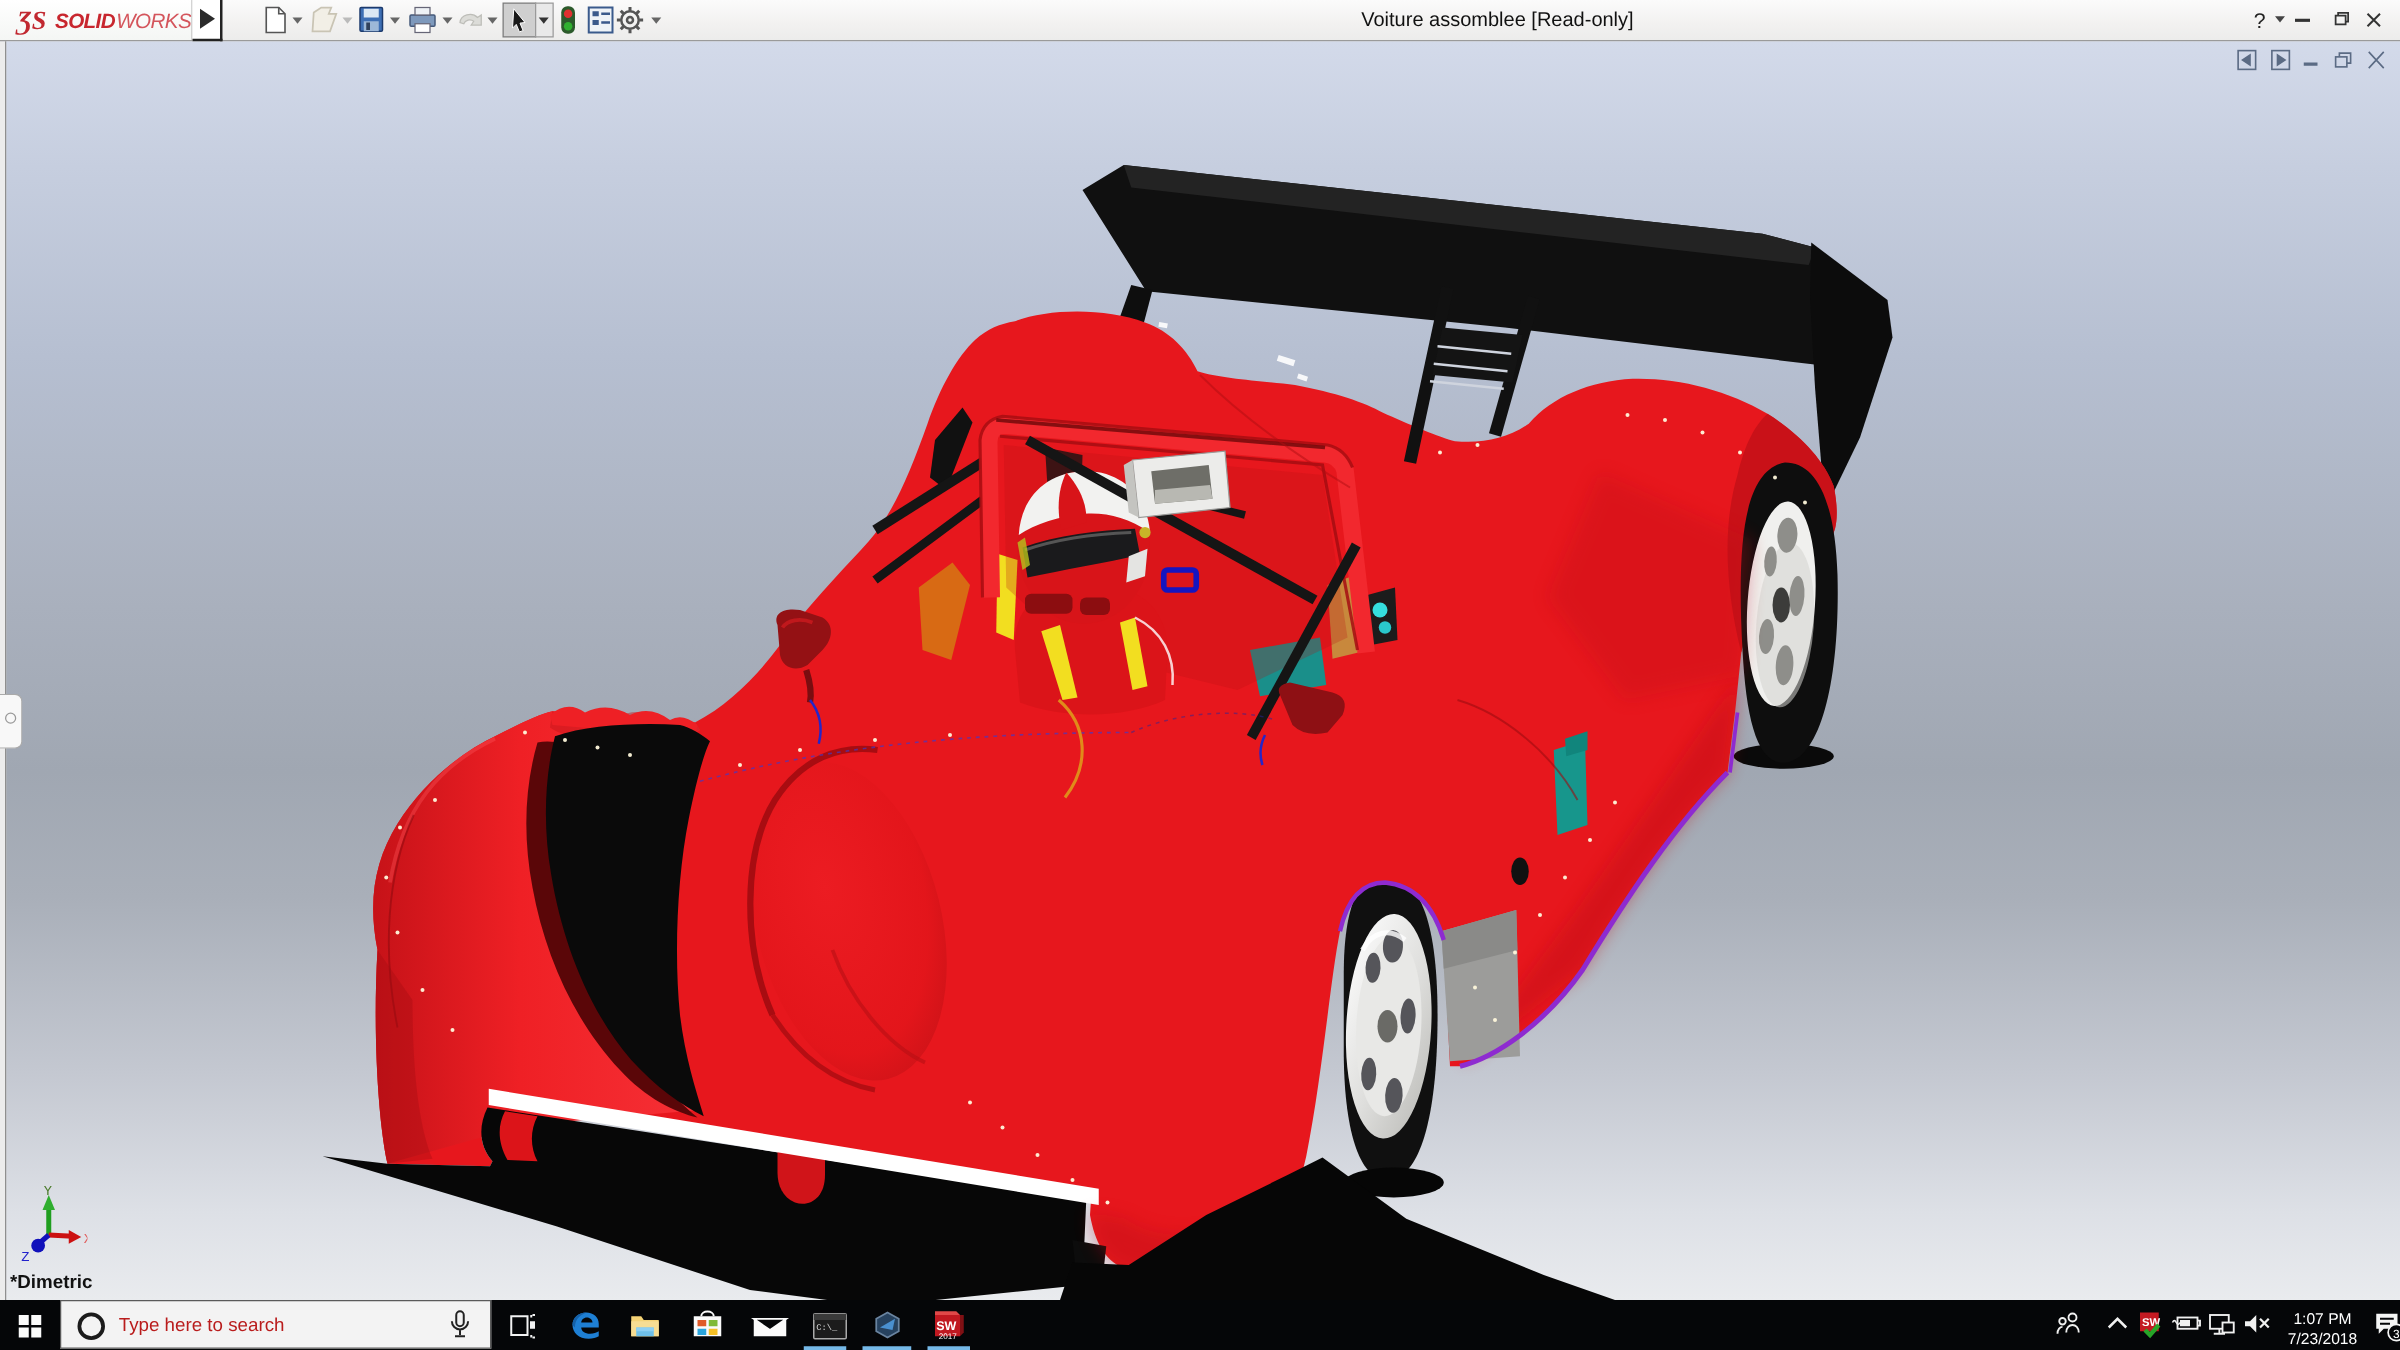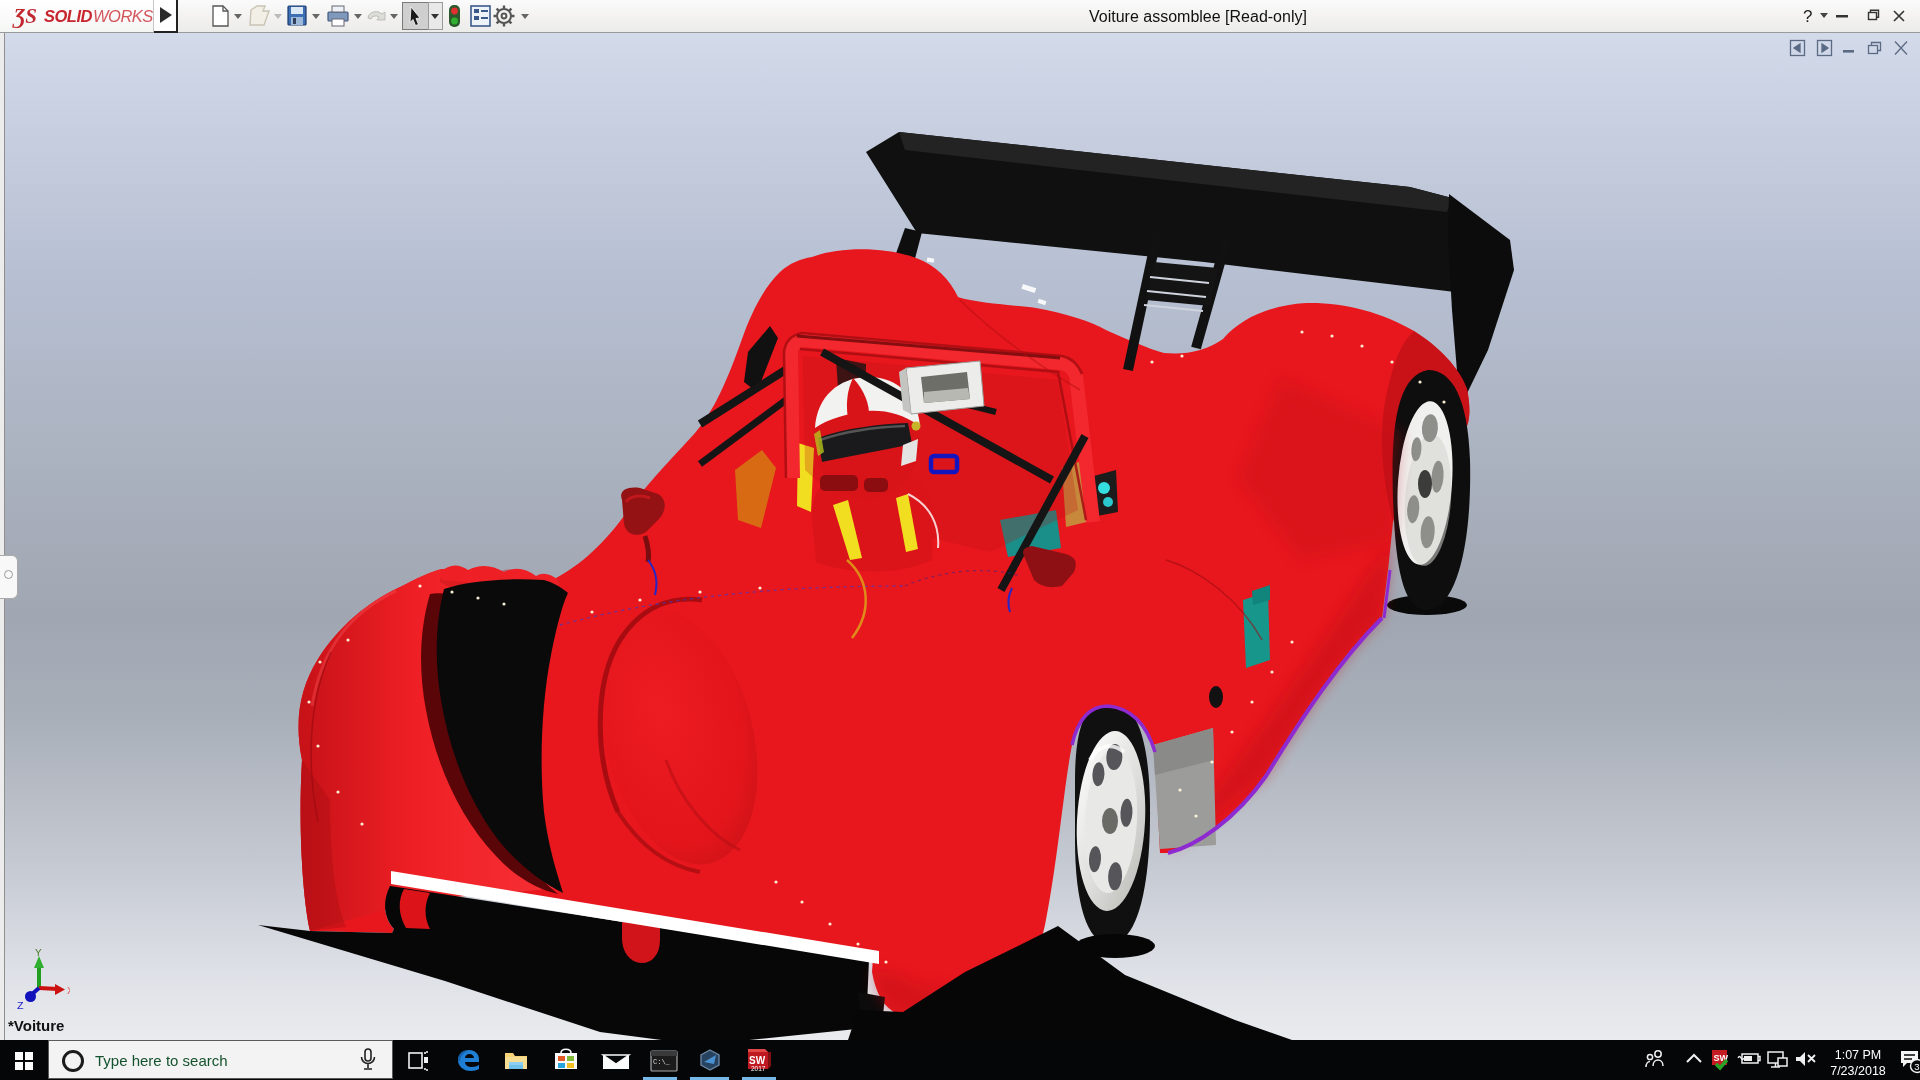--- a/index.html
+++ b/index.html
@@ -26,21 +26,21 @@
     border:1px solid #aaa;border-left:none;border-radius:0 6px 6px 0;}
   #lefttab:after{content:"";position:absolute;left:4px;top:14px;width:7px;height:7px;
     border-radius:50%;border:1px solid #999;}
   #dimetric{position:absolute;left:8px;top:1017px;font-size:15px;font-weight:bold;color:#111;}
   
   #taskbar{position:absolute;top:1040px;left:0;width:1920px;height:40px;background:#050608;}
   #search{position:absolute;left:48px;top:0px;width:345px;height:39px;background:#f3f3f3;
     border:1px solid #5a5a5a;box-sizing:border-box;}
   #search .ring{position:absolute;left:13px;top:9px;width:16px;height:16px;border-radius:50%;
     border:3px solid #1b1b1b;}
-  #search .stext{position:absolute;left:46px;top:11px;font-size:15px;color:#14532d;}
+  #search .stext{position:absolute;left:46px;top:11px;font-size:15px;color:#b91c1c;}
   .underline{position:absolute;top:1077px;height:3px;background:#76b9e8;}
 </style>
 </head>
 <body>
 <div id="screen">
 
   <div id="viewport"></div>
 
   <svg id="car" viewBox="0 0 1920 1080" width="1920" height="1080" style="position:absolute;top:0;left:0;">
     <defs>
@@ -310,21 +310,21 @@
     <text x="25" y="13" font-size="11" fill="#4a7a2a" font-family="Liberation Mono,monospace">Y</text>
     <line x1="29" y1="45" x2="29" y2="22" stroke="#1f9e1f" stroke-width="4"></line>
     <polygon points="29,13 34,25 24,25" fill="#2fae2f"></polygon>
     <line x1="29" y1="45" x2="48" y2="46" stroke="#cc1111" stroke-width="4"></line>
     <polygon points="55,46.5 45,41 45,52" fill="#cc1111"></polygon>
     <text x="57" y="51" font-size="11" fill="#e06060" font-family="Liberation Mono,monospace">X</text>
     <line x1="29" y1="45" x2="21" y2="52" stroke="#1111bb" stroke-width="4"></line>
     <circle cx="20.5" cy="53.5" r="5.5" fill="#1111bb"></circle>
     <text x="7" y="66" font-size="11" fill="#2222cc" font-family="Liberation Mono,monospace">Z</text>
   </svg>
-  <div id="dimetric">*Voiture</div>
+  <div id="dimetric">*Dimetric</div>
   <div id="leftstrip"></div>
   <div id="lefttab"></div>
 
   <div id="toolbar">
     <div id="title-text">Voiture assomblee [Read-only]</div>
     <div id="logo">
       <svg width="153" height="32" viewBox="0 0 153 32">
         <g fill="#c8262e">
           <text x="14" y="23" font-size="21" font-style="italic" font-weight="bold" font-family="Liberation Serif,serif" fill="#c12830">ƷS</text>
           <text x="44" y="22" font-size="16.5" font-style="italic" font-weight="bold" font-family="Liberation Sans,sans-serif" letter-spacing="-0.5">SOLID</text>

